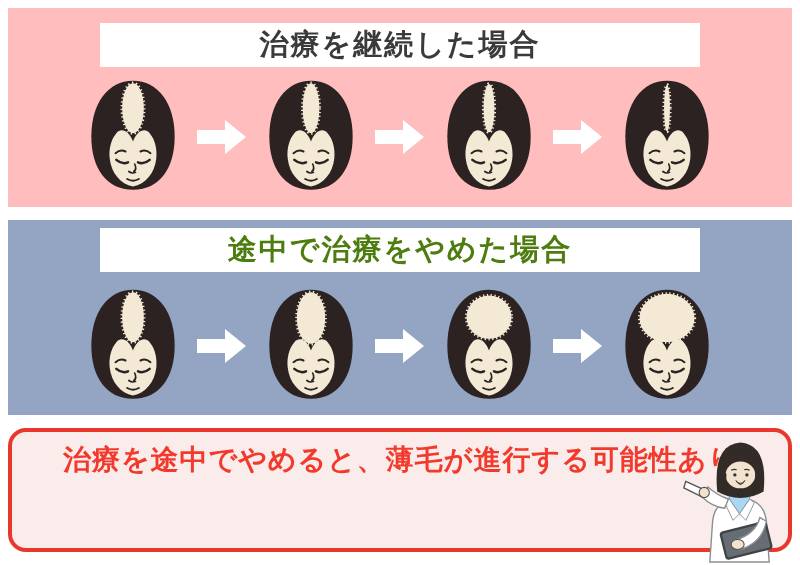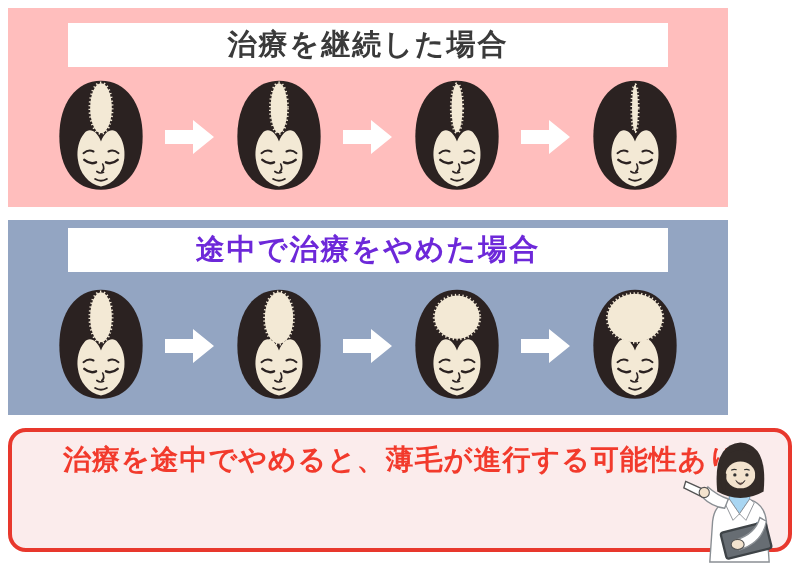--- a/index.html
+++ b/index.html
@@ -1,18 +1,18 @@
 <!DOCTYPE html>
 <html><head>
 <meta charset="utf-8">
 <style>
   html,body{margin:0;padding:0;background:#ffffff;}
   .canvas{position:relative;width:800px;height:565px;background:#ffffff;overflow:hidden;
           font-family:"Liberation Sans","DejaVu Sans",sans-serif;}
-  .panel{position:absolute;left:8px;width:720px;}
+  .panel{position:absolute;left:8px;width:784px;}
   #panel-continued{top:8px;height:199px;}
   #panel-stopped{top:220px;height:195px;}
   .title-box{width:600px;height:44px;margin:0 auto;background:#ffffff;display:flex;
              align-items:center;justify-content:center;font-size:29px;font-weight:800;
              color:#3a3a3a;letter-spacing:2px;}
   #panel-continued .title-box{margin-top:15px;}
   #panel-stopped .title-box{margin-top:8px;}
   .stage-row{display:flex;align-items:center;justify-content:center;gap:14px;}
   #panel-continued .stage-row{margin-top:11px;}
   #panel-stopped .stage-row{margin-top:15px;}
@@ -109,21 +109,21 @@
       <path d="M62,103 Q65,109 61,112" stroke-width="2"></path>
       <path d="M55,112 Q59,115 63,113" stroke-width="2"></path>
       <path d="M53,121 Q60,125 67,121" stroke-width="2.4"></path>
     </g>
   </svg>
         </div>
       </div>
   </section>
 
   <section class="panel" id="panel-stopped" style="background: rgb(147, 165, 194);">
-    <div class="title-box" style="color: #6d28d9;">
+    <div class="title-box" style="color: #4d7c0f;">
       <span>途中で治療をやめた場合</span>
     </div>
     <div class="stage-row" id="row-stopped">
         <div class="head-wrap">
           <svg viewBox="0 0 120 140" width="100" height="117" aria-hidden="true">
     <path d="M60,3 C90,3 110,30 110,70 C110,108 92,134 60,134 C28,134 10,108 10,70 C10,30 30,3 60,3 Z" fill="#2B2221"></path>
     <ellipse cx="60" cy="36" rx="13" ry="30" fill="#F3E9D5" stroke="#F3E9D5" stroke-width="4" stroke-dasharray="1.5 3"></ellipse>
     <path d="M60,76 C55,63 46,59 40,66 C33,74 31,86 32,96 C34,114 45,127 60,130 C75,127 86,114 88,96 C89,86 87,74 80,66 C74,59 65,63 60,76 Z" fill="#F3E9D5"></path>
     <g fill="none" stroke="#2B2221" stroke-linecap="round">
       <path d="M39,90 Q45,85 51,88" stroke-width="2.4"></path>

